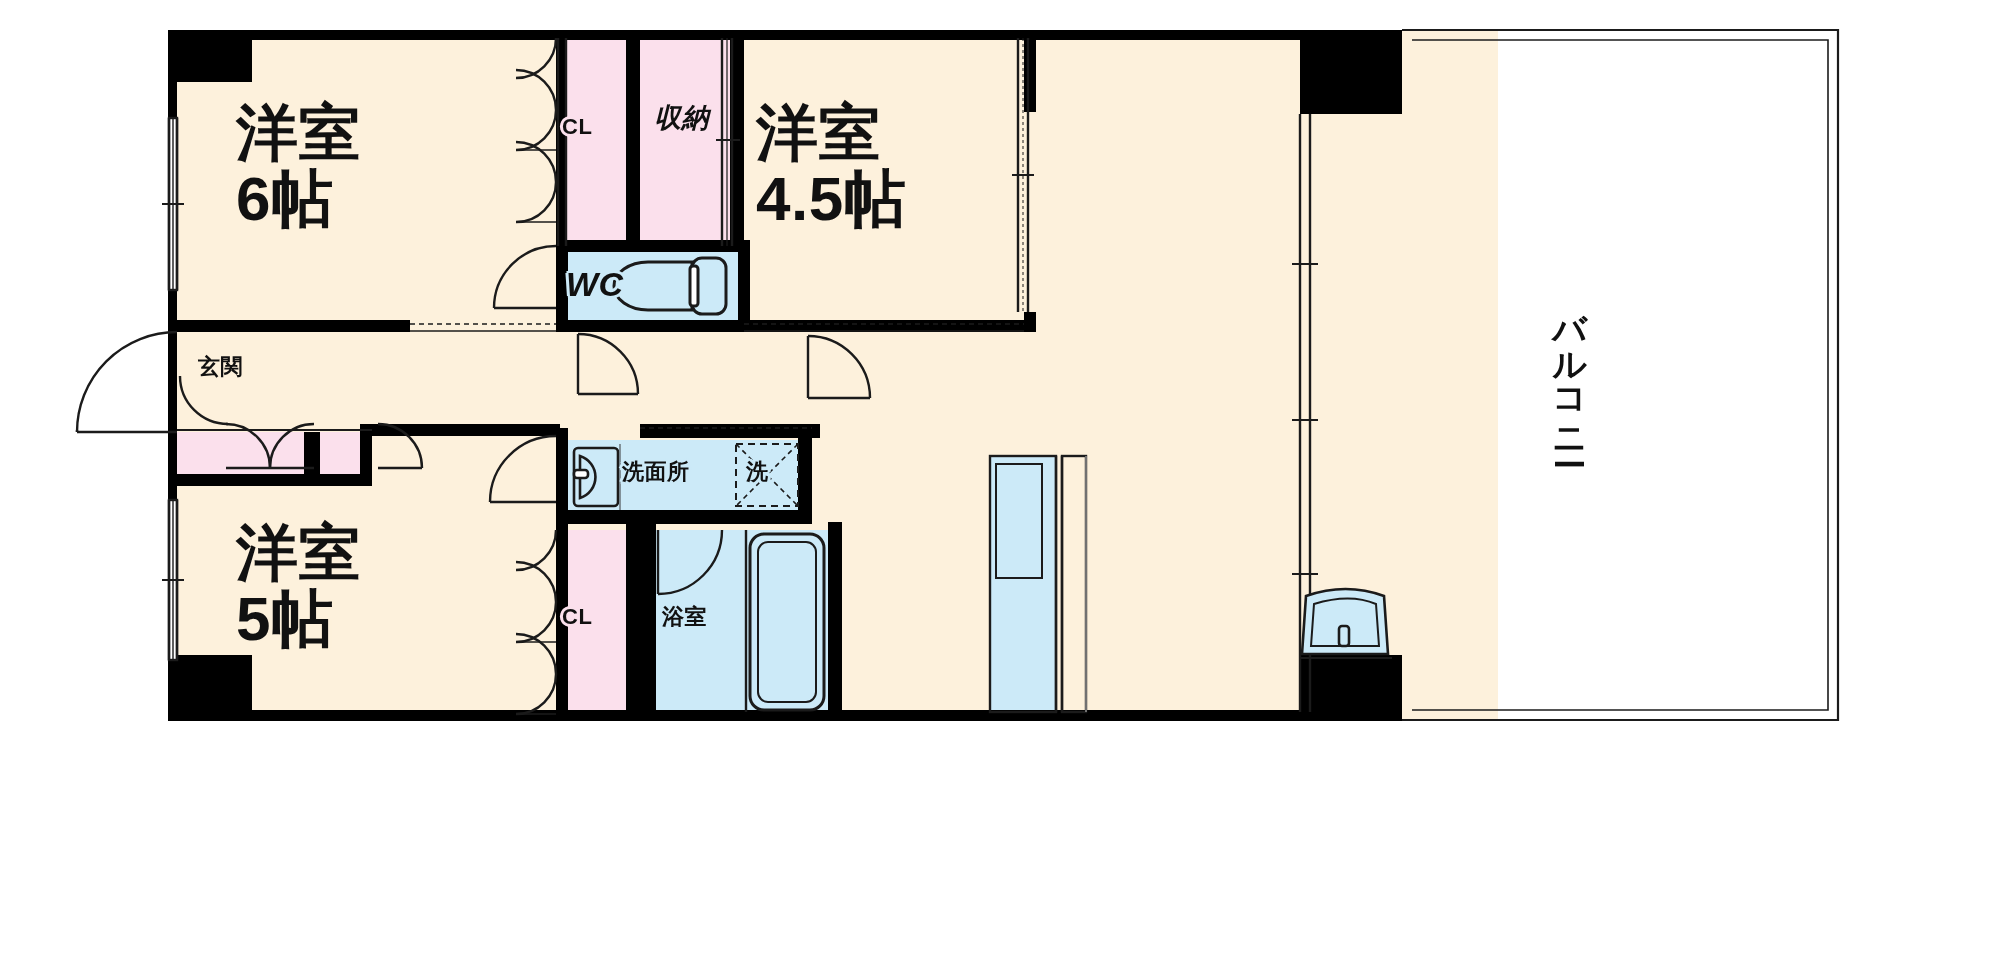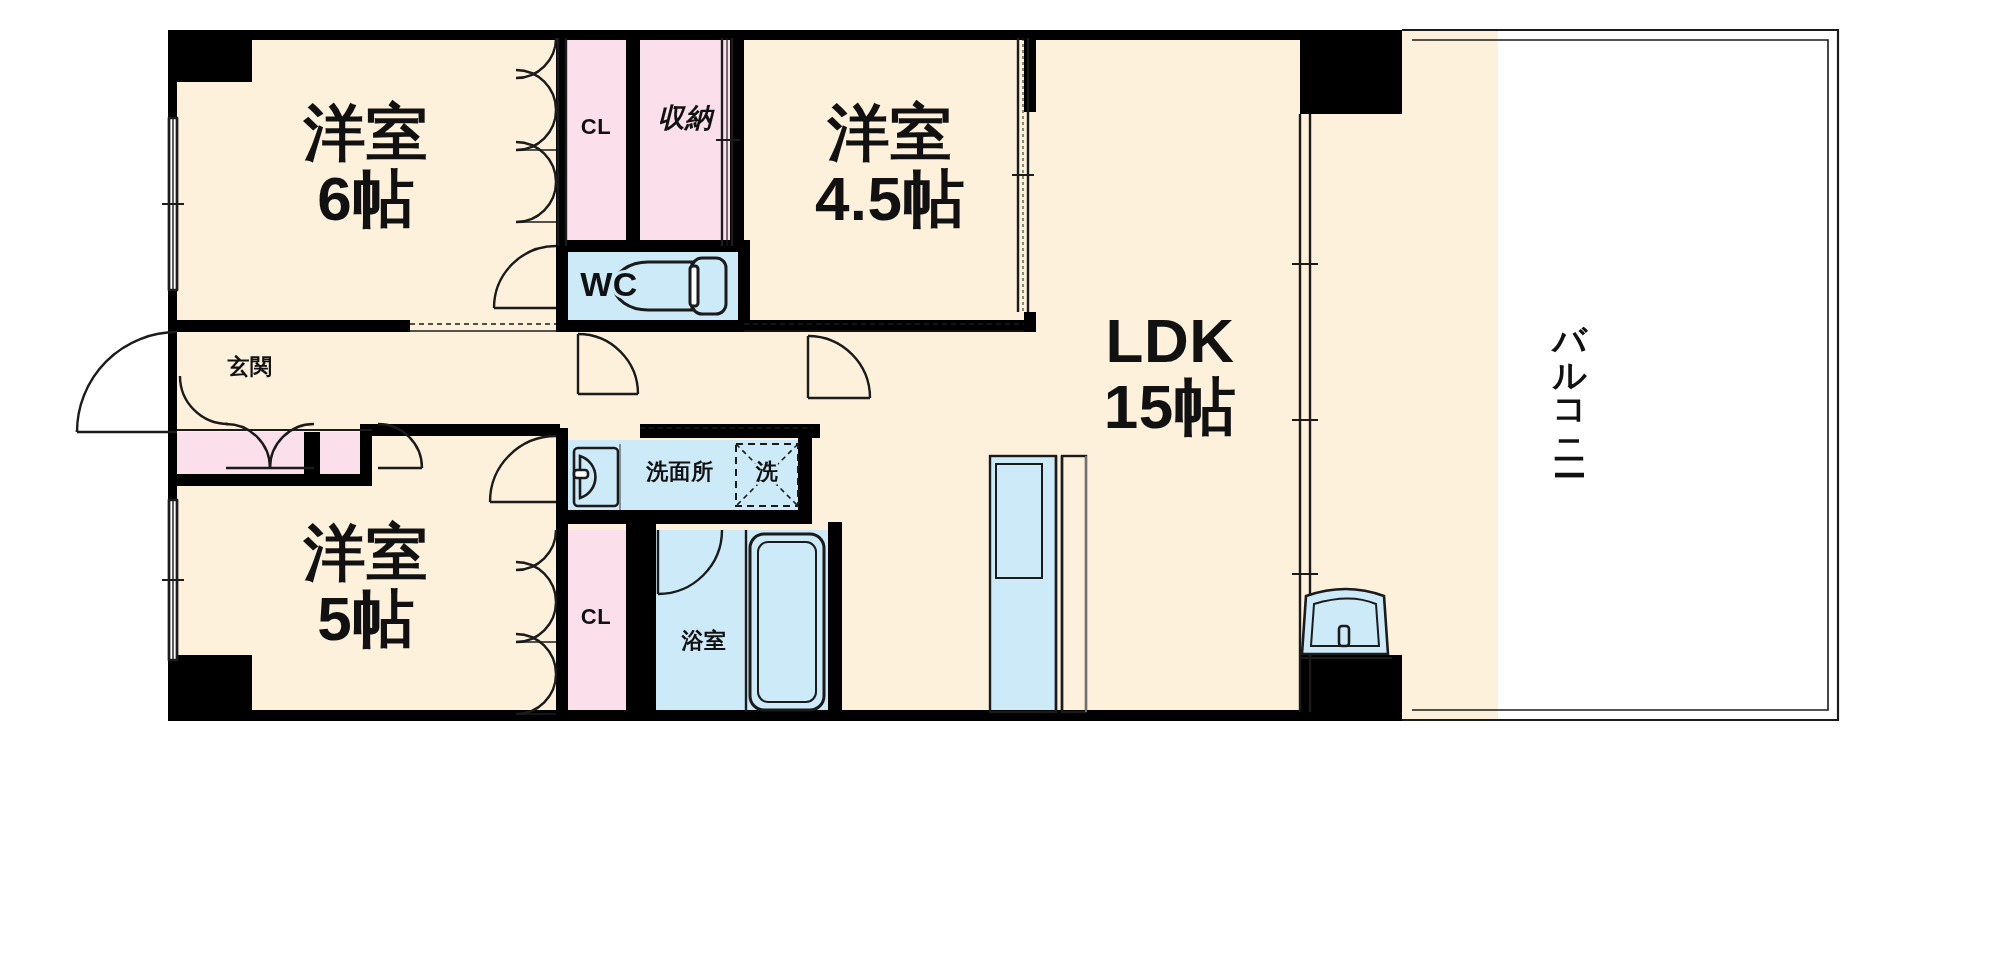--- a/index.html
+++ b/index.html
@@ -13,21 +13,20 @@
   .closet  {background:#fbe0ec;}
   .water   {background:#cceaf8;}
   .wall    {background:#000000;}
   .white   {background:#ffffff;}
 
   
   .lbl{
     position:absolute;
     color:#111111;
     font-weight:bold;
-    text-align:center;
     line-height:1.06;
     white-space:pre-line;
     letter-spacing:0.5px;
     text-shadow:
       2px 0 0 #fdf1dc, -2px 0 0 #fdf1dc, 0 2px 0 #fdf1dc, 0 -2px 0 #fdf1dc,
       2px 2px 0 #fdf1dc, -2px -2px 0 #fdf1dc, 2px -2px 0 #fdf1dc, -2px 2px 0 #fdf1dc,
       3px 0 0 #fdf1dc, -3px 0 0 #fdf1dc, 0 3px 0 #fdf1dc, 0 -3px 0 #fdf1dc;
   }
   .lbl.on-pink{
     text-shadow:
@@ -321,34 +320,32 @@
 
   <div class="lbl sz-room" style="left:236px;top:100px;width:260px;">洋室
 6帖</div>
 
   <div class="lbl sz-room" style="left:756px;top:100px;width:268px;">洋室
 4.5帖</div>
 
   <div class="lbl sz-room" style="left:236px;top:520px;width:260px;">洋室
 5帖</div>
 
-  <div class="lbl sz-ldk" style="left:1058px;top:308px;width:224px;">LDK
-15帖</div>
 
   <div class="lbl sz-sm on-pink" style="left:562px;top:115px;width:68px;">CL</div>
 
   <div class="lbl sz-xs on-pink" style="left:654px;top:103px;width:62px;line-height:1.16;word-break:break-all;">収納</div>
 
-  <div class="lbl sz-mid on-blue" style="left:566px;top:266px;width:86px;">WC</div>
+  <div class="lbl sz-mid on-blue" style="left:566px;top:266px;width:86px;font-style:italic;">WC</div>
 
   <div class="lbl sz-sm" style="left:198px;top:355px;width:104px;">玄関</div>
 
   <div class="lbl sz-sm on-blue" style="left:622px;top:460px;width:116px;">洗面所</div>
 
   <div class="lbl sz-sm on-blue" style="left:746px;top:460px;width:42px;">洗</div>
 
   <div class="lbl sz-sm on-pink" style="left:562px;top:605px;width:68px;">CL</div>
 
-  <div class="lbl sz-sm on-blue" style="left:662px;top:605px;width:84px;margin-top:24px;">浴室</div>
+  <div class="lbl sz-sm on-blue" style="left:662px;top:605px;width:84px;">浴室</div>
 
   <div class="lbl sz-bal vertical on-white" style="left:1552px;top:290px;height:180px;">バルコニー</div>
 
 </div>
 
 </body></html>

